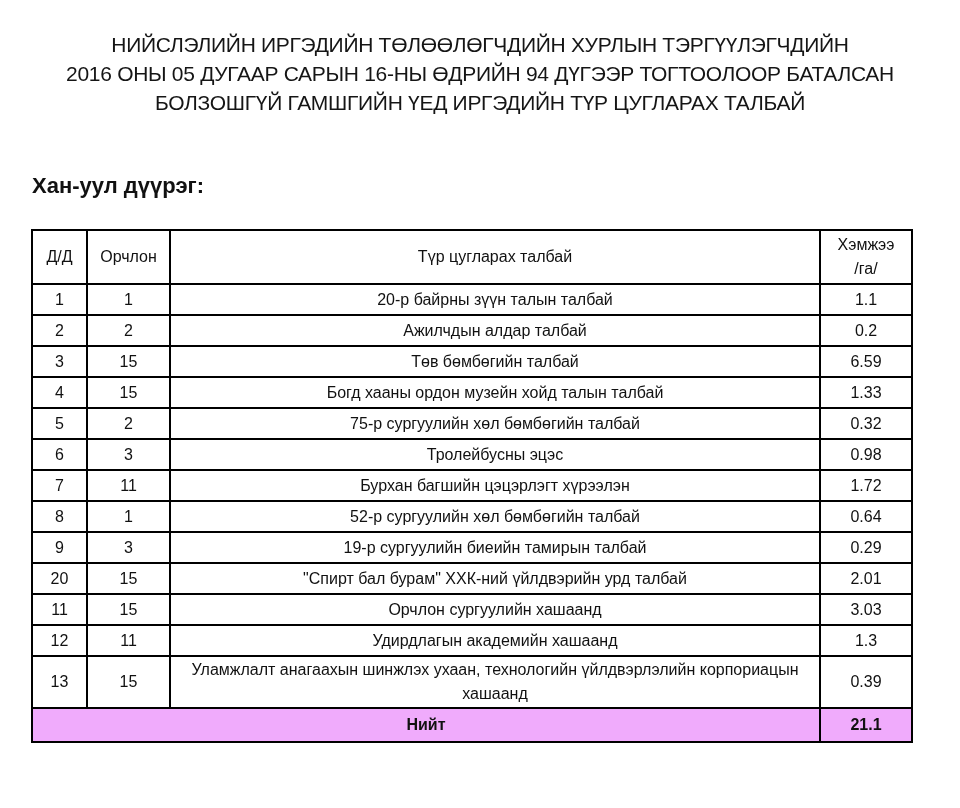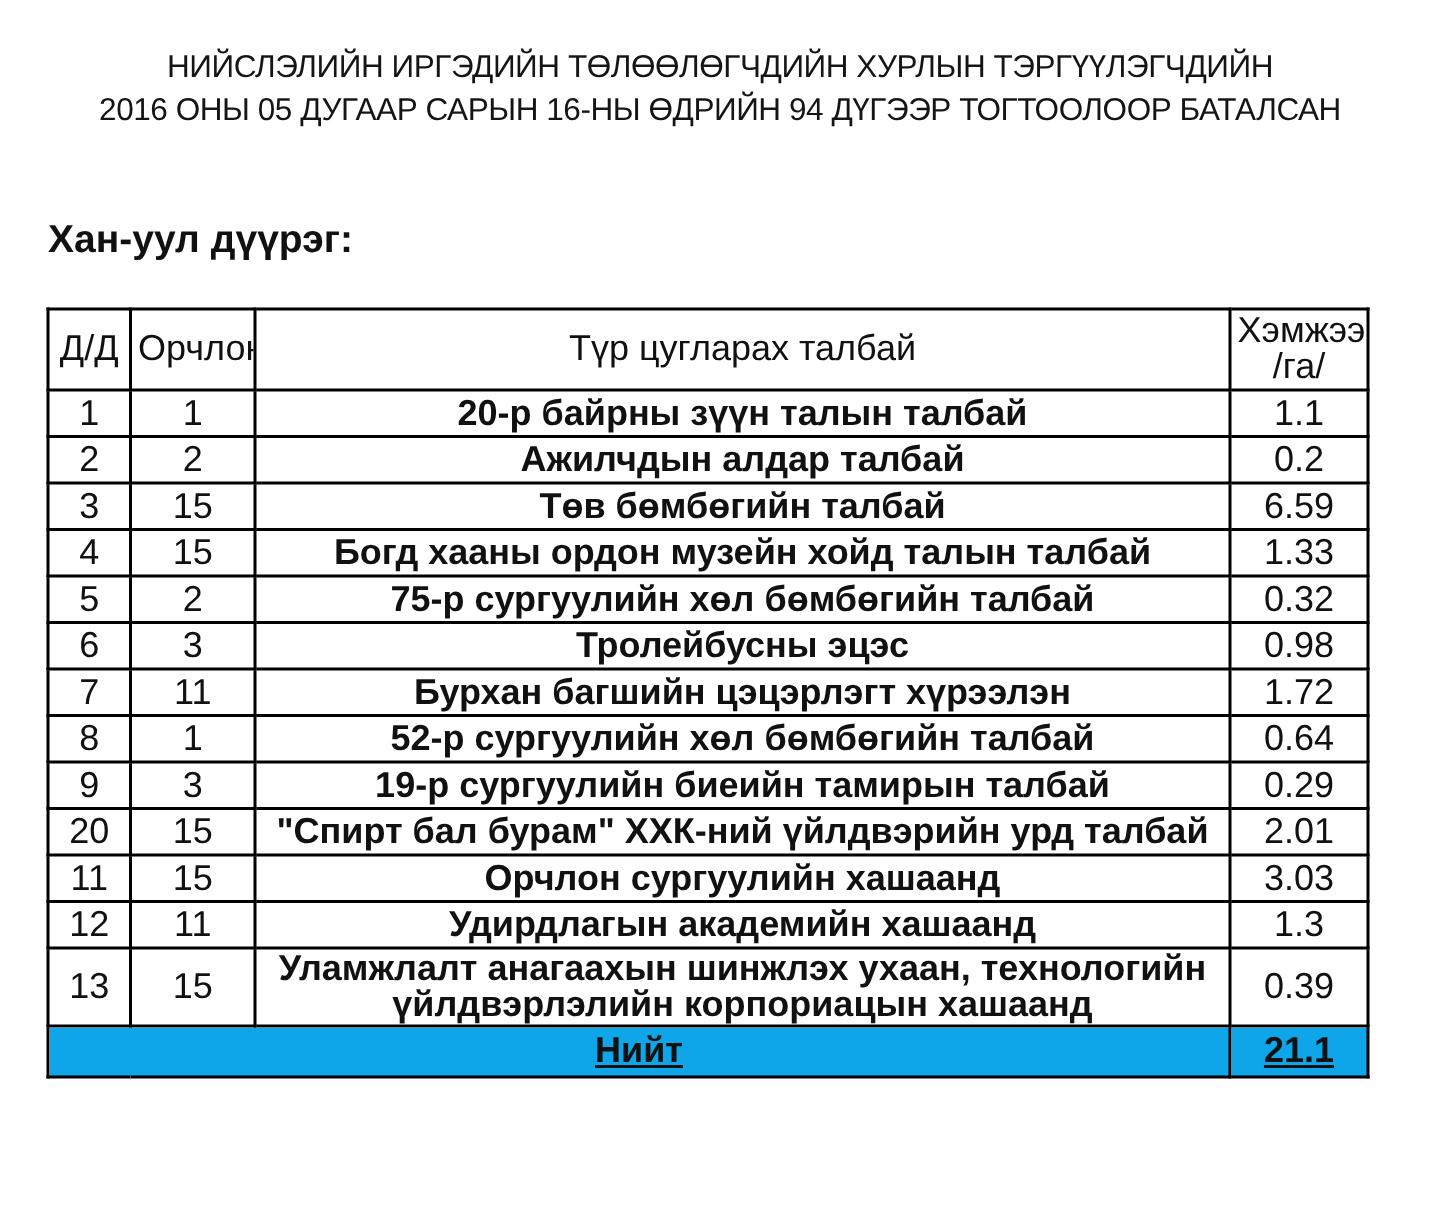--- a/index.html
+++ b/index.html
@@ -18,30 +18,30 @@
     margin-top: 30px;
     text-align: center;
     font-size: 21px;
     line-height: 29px;
     letter-spacing: -0.3px;
     color: #151515;
   }
   .title-line { white-space: nowrap; }
   .section-heading {
     margin: 56px 0 0 32px;
-    font-size: 26px;
+    font-size: 22px;
     font-weight: bold;
     color: #111;
   }
   table.areas {
     border-collapse: collapse;
     table-layout: fixed;
     width: 880px;
     margin: 30px 0 0 31px;
-    font-size: 24px;
+    font-size: 16px;
     color: #111;
   }
   table.areas th, table.areas td {
     border: 2px solid #000;
     overflow: hidden;
   }
   table.areas th {
     font-weight: normal;
     height: 52px;
     text-align: center;
@@ -53,35 +53,35 @@
     height: 27px;
     padding: 1px 8px;
     text-align: center;
     vertical-align: middle;
     line-height: 24px;
   }
   td.cell-site {
     text-align: left;
     padding-left: 11px;
     padding-right: 14px;
-    font-weight: bold;
   }
   tr.total-row td {
     font-weight: bold;
     height: 30px;
   }
 </style>
 </head>
 <body>
 
 <div class="page">
 
   <div class="title-block">
     <div class="title-line">НИЙСЛЭЛИЙН ИРГЭДИЙН ТӨЛӨӨЛӨГЧДИЙН ХУРЛЫН ТЭРГҮҮЛЭГЧДИЙН</div>
     <div class="title-line">2016 ОНЫ 05 ДУГААР САРЫН 16-НЫ ӨДРИЙН 94 ДҮГЭЭР ТОГТООЛООР БАТАЛСАН</div>
+    <div class="title-line">БОЛЗОШГҮЙ ГАМШГИЙН ҮЕД ИРГЭДИЙН ТҮР ЦУГЛАРАХ ТАЛБАЙ</div>
   </div>
 
   <div class="section-heading">Хан-уул дүүрэг:</div>
 
   <table class="areas">
     <colgroup>
       <col style="width:55px">
       <col style="width:83px">
       <col style="width:650px">
       <col style="width:92px">
@@ -171,20 +171,20 @@
           <td class="cell-size">1.3</td>
         </tr>
         <tr>
           <td class="cell-dd">13</td>
           <td class="cell-khoroo">15</td>
           <td class="cell-site">Уламжлалт анагаахын шинжлэх ухаан, технологийн үйлдвэрлэлийн корпориацын хашаанд</td>
           <td class="cell-size">0.39</td>
         </tr>
       </tbody>
     <tfoot>
-      <tr class="total-row" id="total-row" style="background: #0ea5e9; text-decoration: underline;">
+      <tr class="total-row" id="total-row" style="background: #f0abfc;">
         <td colspan="3">Нийт</td>
         <td>21.1</td>
       </tr>
     </tfoot>
   </table>
 
 </div>
 
 </body></html>

